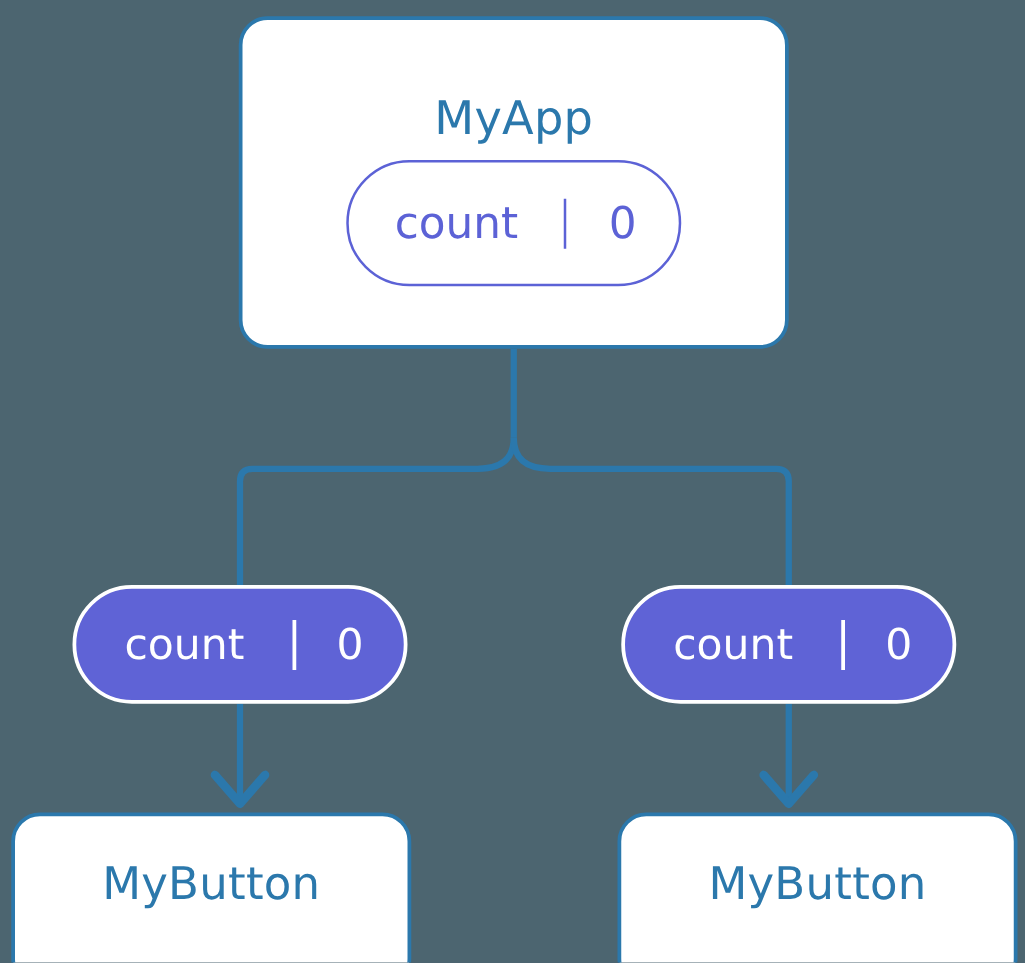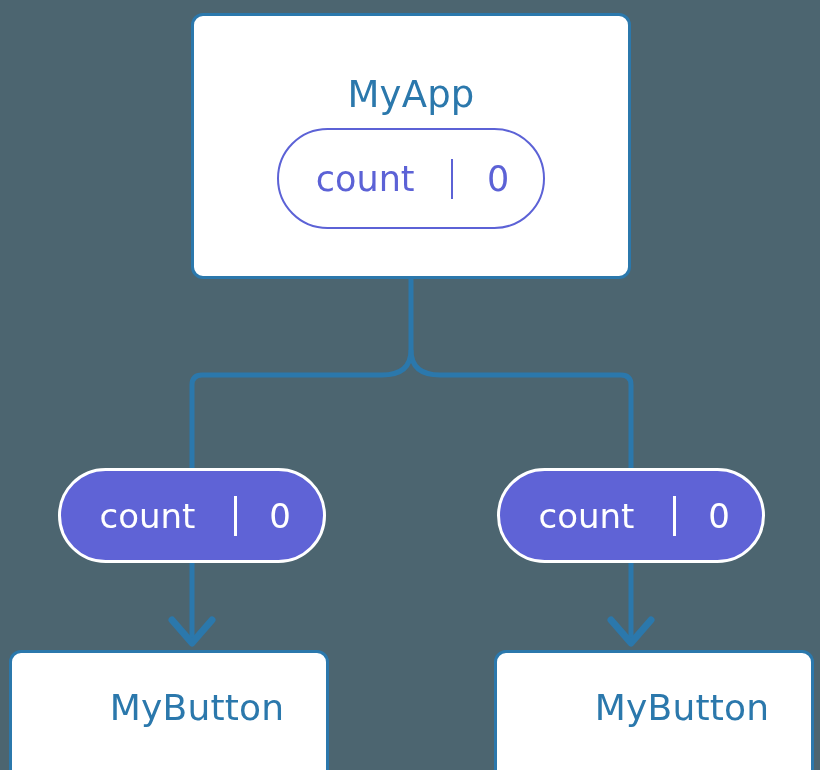--- a/index.html
+++ b/index.html
@@ -27,21 +27,21 @@
     height: 770px;
     pointer-events: none;
   }
 
   
   .component-box {
     position: absolute;
     box-sizing: border-box;
     background: #ffffff;
     border: 3px solid #2b78ac;
-    border-radius: 12px;
+    border-radius: 23px;
     z-index: 2;
   }
   .component-title {
     position: absolute;
     left: 0;
     width: 100%;
     text-align: center;
     color: #2b78ac;
     font-weight: 400;
     letter-spacing: 0.2px;
@@ -63,21 +63,20 @@
   
   .button-box {
     width: 320px;
     height: 140px;
   }
   #mybutton-left-box  { left: 9px;   top: 650px; }
   #mybutton-right-box { left: 494px; top: 650px; }
   .button-title {
     top: 34px;
     font-size: 36px;
-    padding-left: 28px;
   }
 
   
   .state-pill {
     position: absolute;
     box-sizing: border-box;
     display: flex;
     align-items: center;
     border-radius: 999px;
     overflow: hidden;

